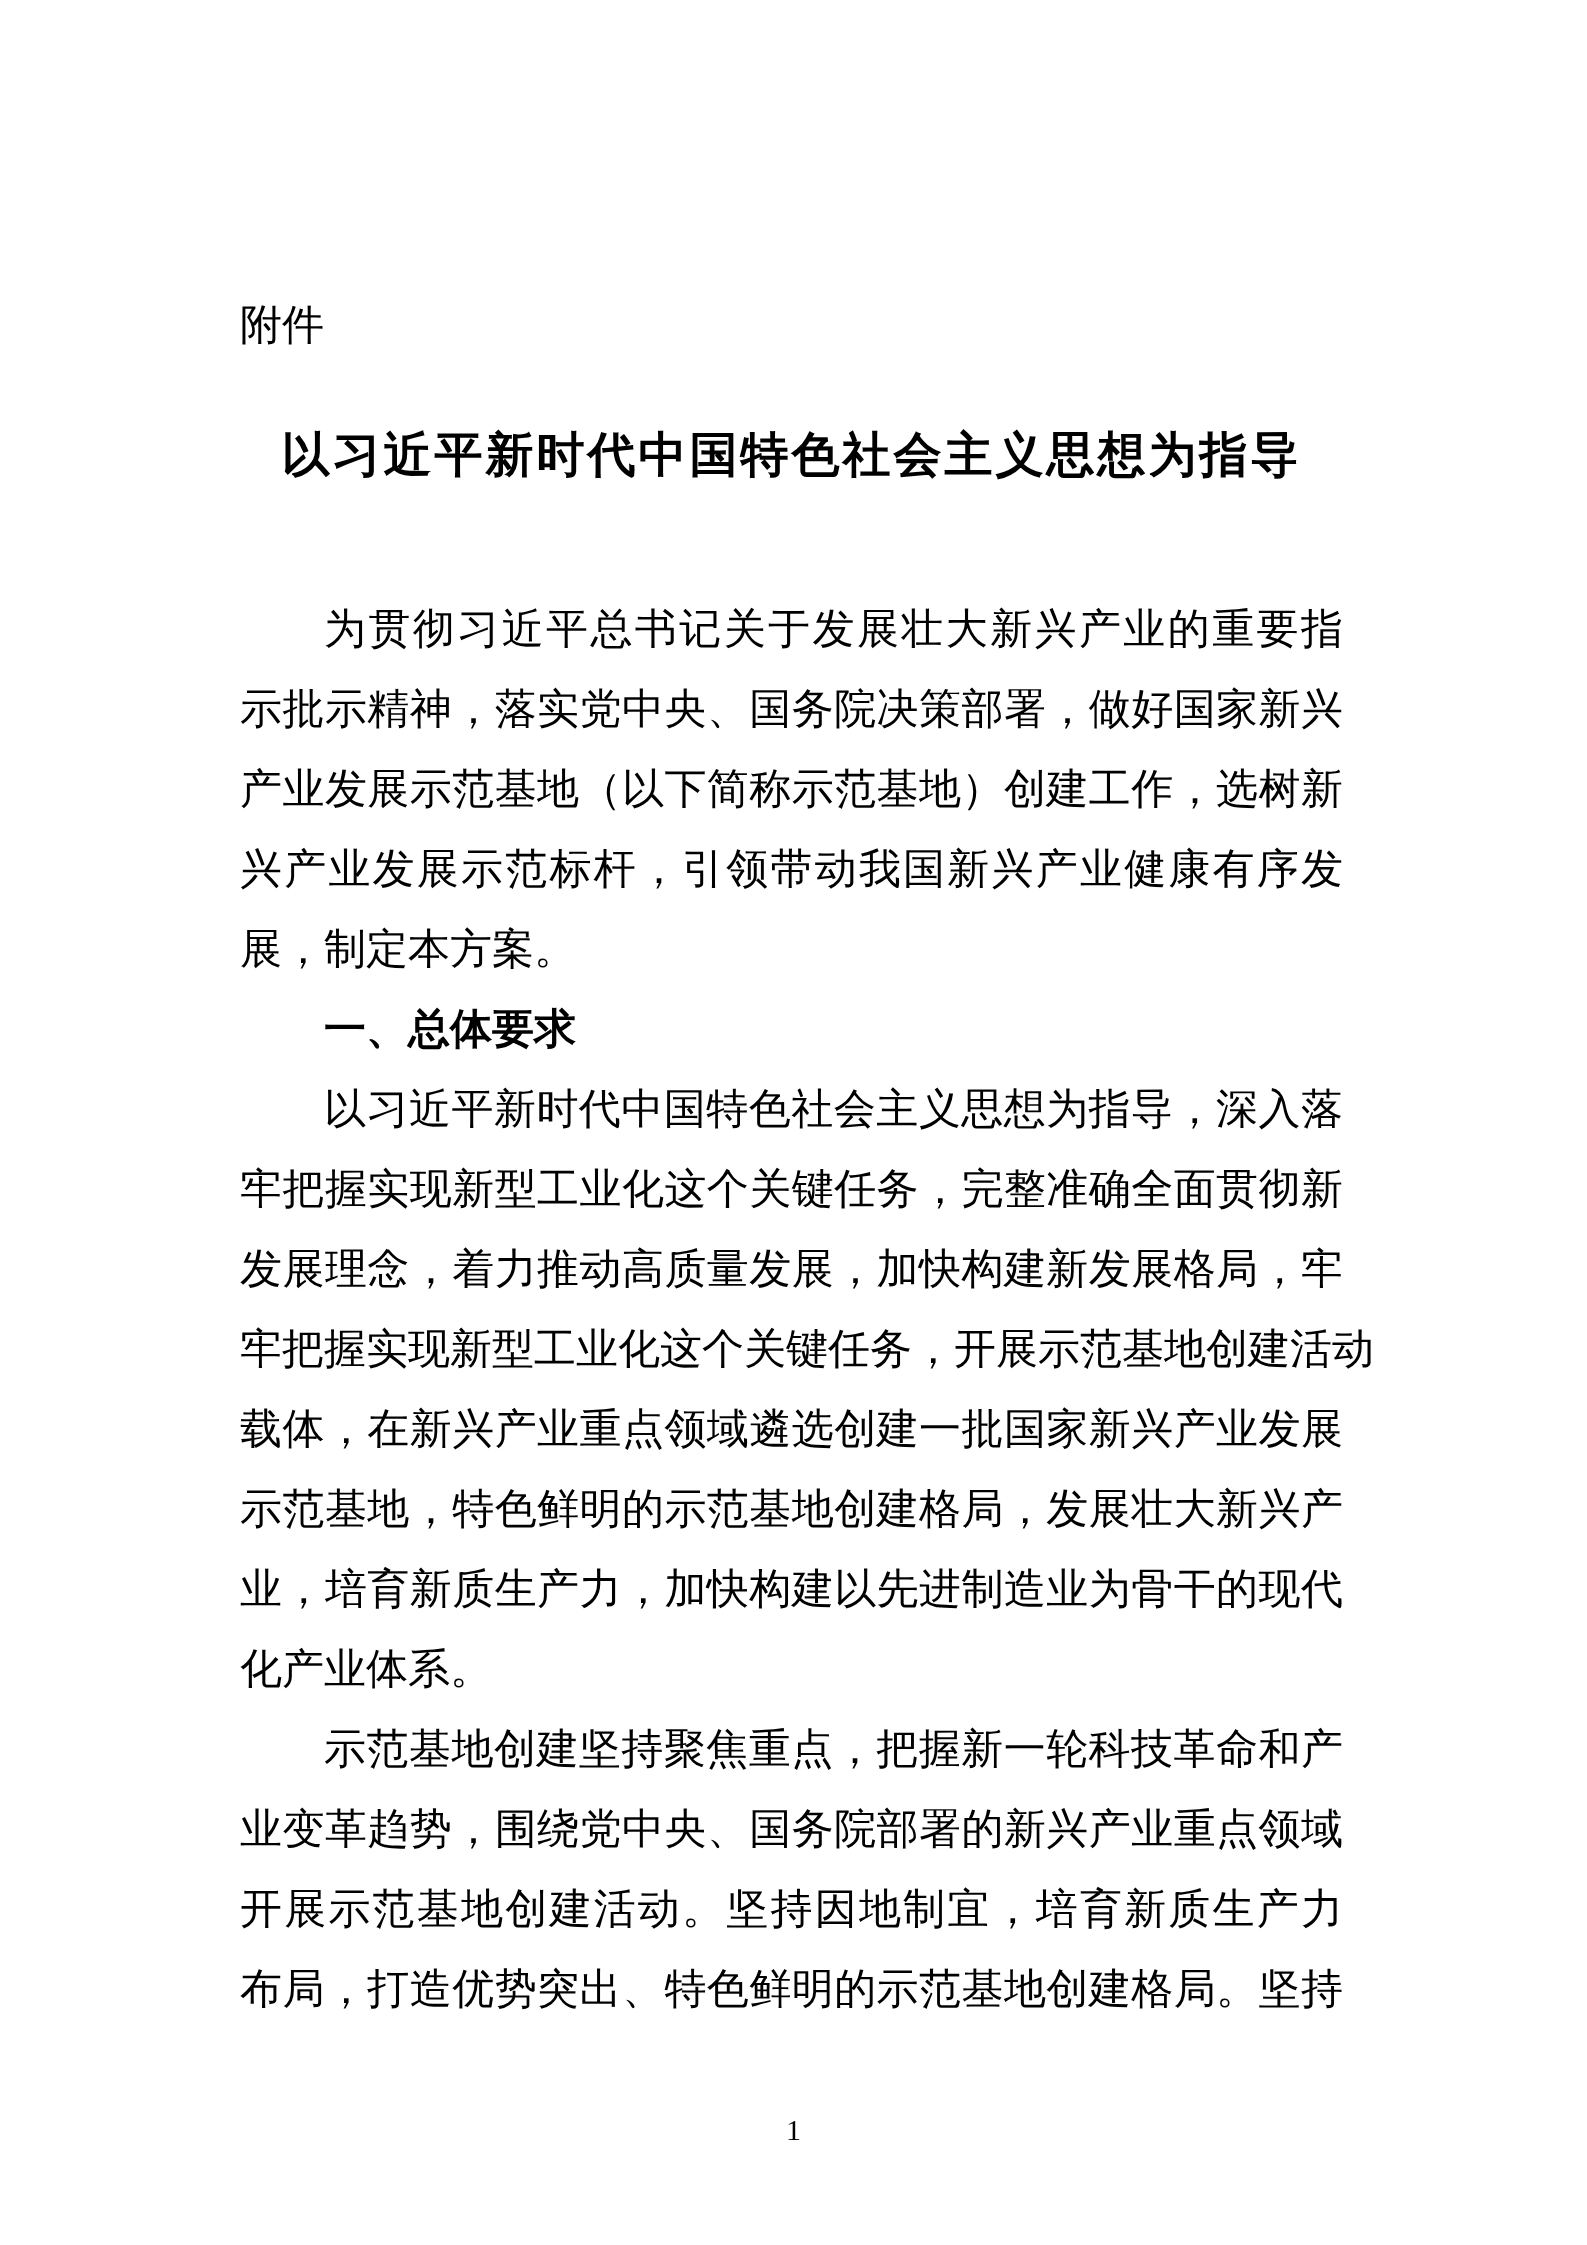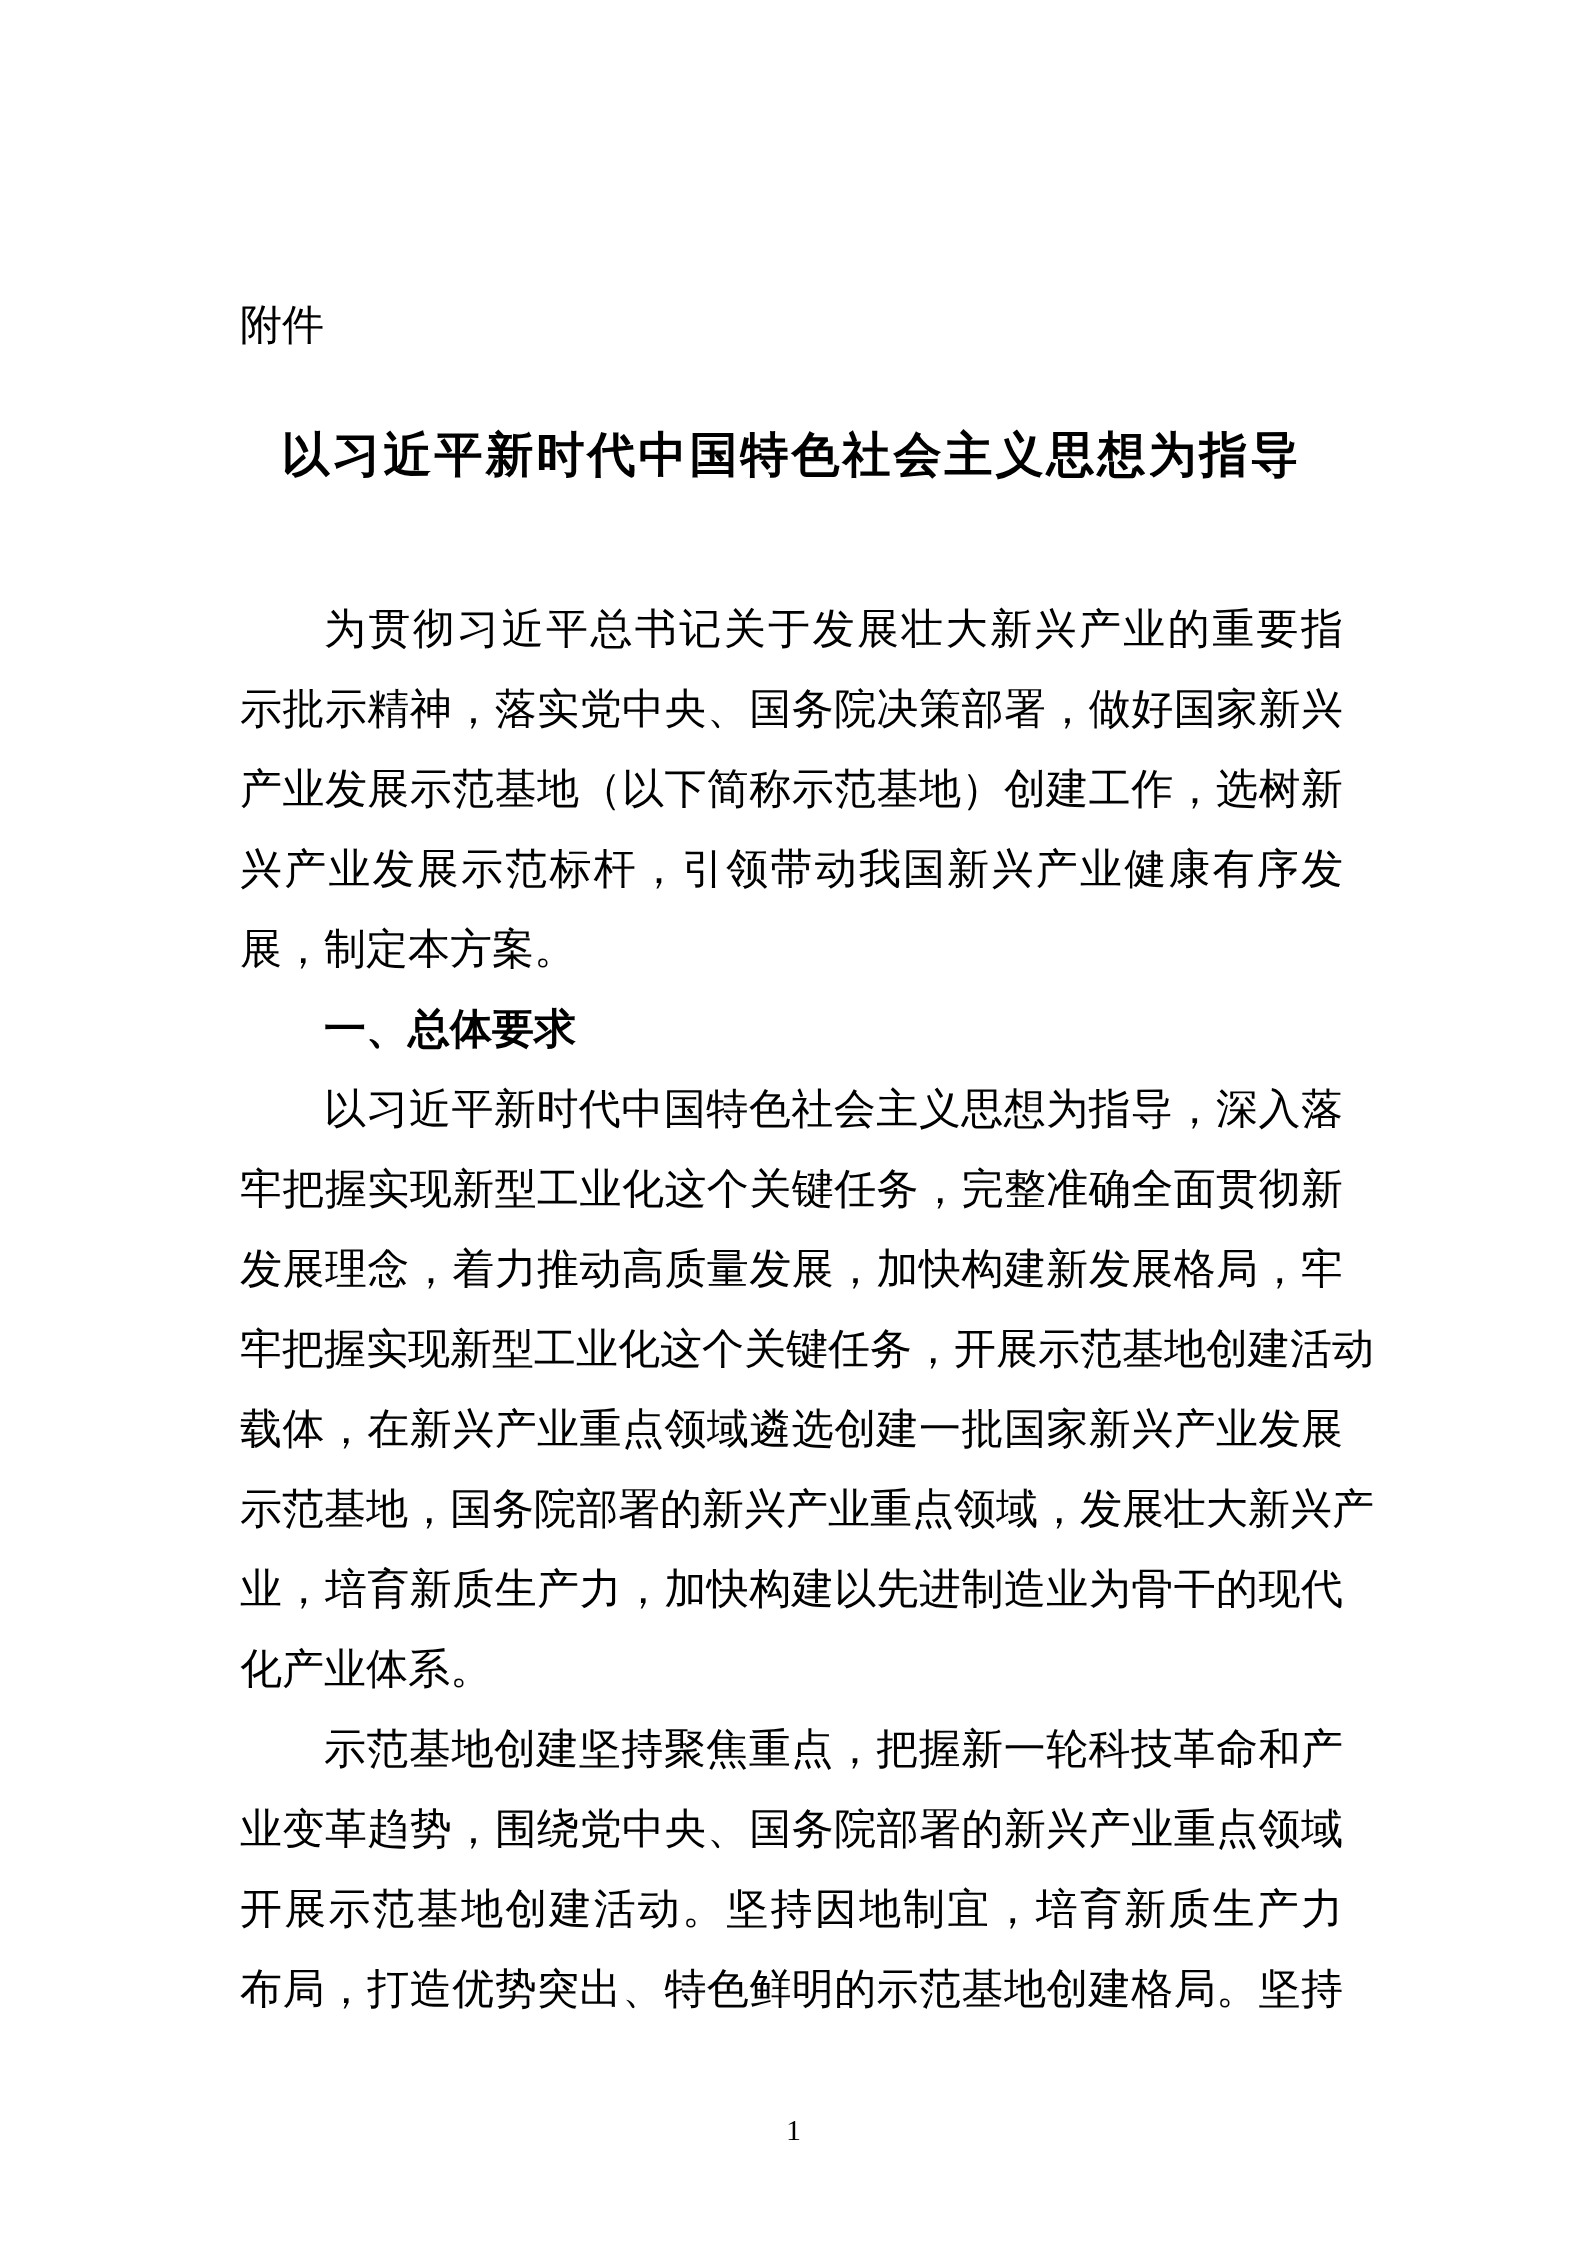--- a/index.html
+++ b/index.html
@@ -85,21 +85,21 @@
     <div class="line">示批示精神，落实党中央、国务院决策部署，做好国家新兴</div>
     <div class="line">产业发展示范基地（以下简称示范基地）创建工作，选树新</div>
     <div class="line">兴产业发展示范标杆，引领带动我国新兴产业健康有序发</div>
     <div class="line plain">展，制定本方案。</div>
     <div class="line heading">一、总体要求</div>
     <div class="line first">以习近平新时代中国特色社会主义思想为指导，深入落</div>
     <div class="line">牢把握实现新型工业化这个关键任务，完整准确全面贯彻新</div>
     <div class="line">发展理念，着力推动高质量发展，加快构建新发展格局，牢</div>
     <div class="line">牢把握实现新型工业化这个关键任务，开展示范基地创建活动</div>
     <div class="line">载体，在新兴产业重点领域遴选创建一批国家新兴产业发展</div>
-    <div class="line">示范基地，国务院部署的新兴产业重点领域，发展壮大新兴产</div>
+    <div class="line">示范基地，特色鲜明的示范基地创建格局，发展壮大新兴产</div>
     <div class="line">业，培育新质生产力，加快构建以先进制造业为骨干的现代</div>
     <div class="line plain">化产业体系。</div>
     <div class="line first">示范基地创建坚持聚焦重点，把握新一轮科技革命和产</div>
     <div class="line">业变革趋势，围绕党中央、国务院部署的新兴产业重点领域</div>
     <div class="line">开展示范基地创建活动。坚持因地制宜，培育新质生产力</div>
     <div class="line">布局，打造优势突出、特色鲜明的示范基地创建格局。坚持</div>
   </div>
 
   <div class="page-number">1</div>
 

